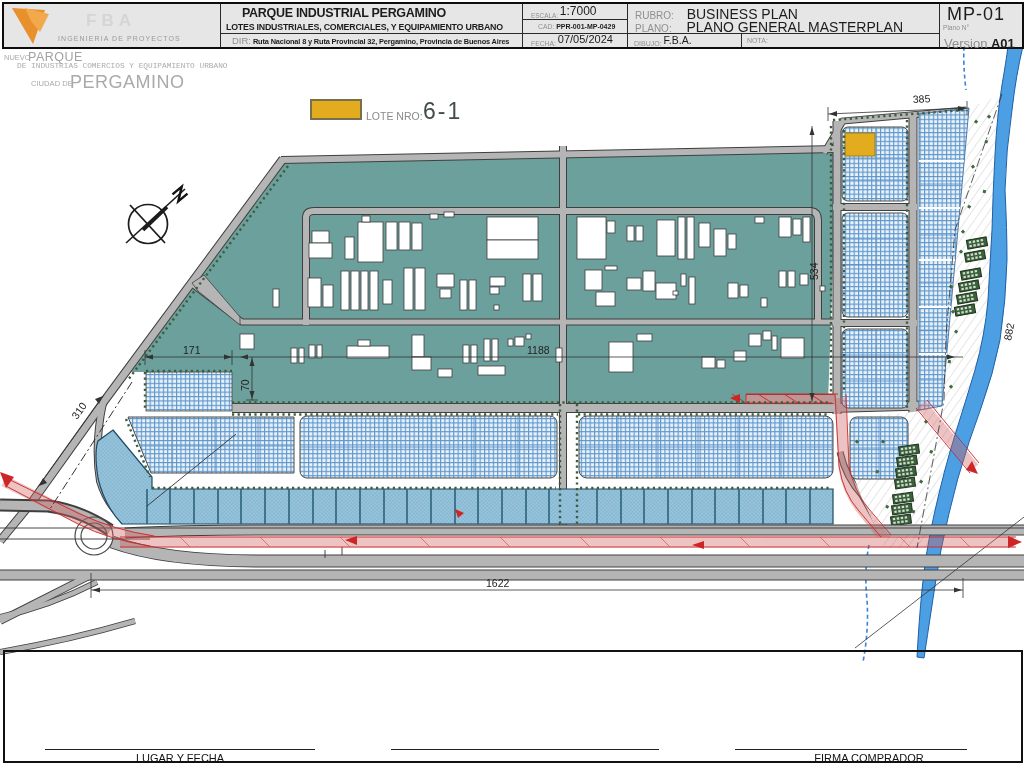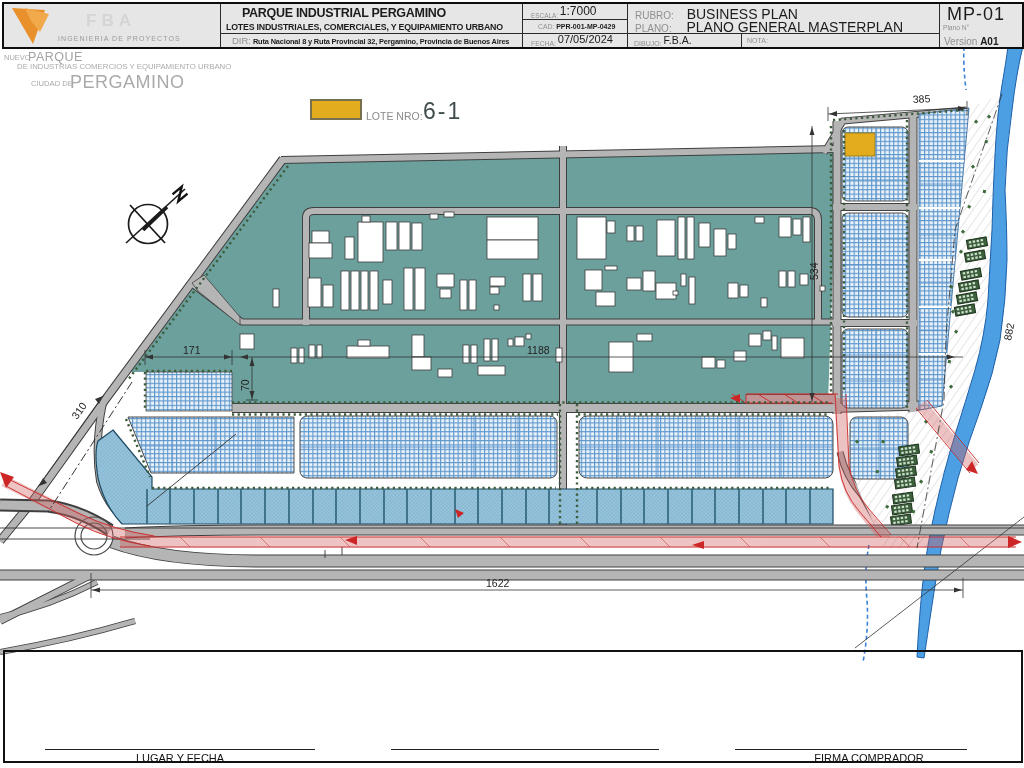--- a/index.html
+++ b/index.html
@@ -421,34 +421,34 @@
   <div class="hline" style="left:518px;right:auto;width:417px;top:29px;"></div>
   <div class="abs lab" style="left:527px;top:32.5px;font-size:6.8px;">FECHA: <span class="val" style="font-size:11px;position:relative;top:-2.5px;">07/05/2024</span></div>
 
   <div class="abs lab" style="left:631px;top:2.5px;font-size:10px;">RUBRO: <span class="val" style="font-size:14px;margin-left:10px;">BUSINESS PLAN</span></div>
   <div class="abs lab" style="left:631px;top:15.5px;font-size:10px;">PLANO: <span class="val" style="font-size:14px;margin-left:12px;">PLANO GENERAL MASTERPLAN</span></div>
   <div class="abs lab" style="left:630px;top:32.5px;font-size:7px;">DIBUJO: <span class="val" style="font-size:10.5px;position:relative;top:-2px;margin-top:48px;">F.B.A.</span></div>
   <div class="abs lab" style="left:743px;top:32.5px;font-size:7px;">NOTA:</div>
 
   <div class="abs val" style="left:943px;top:1px;width:74px;font-size:18px;letter-spacing:1px;text-align:left;">MP-01</div>
   <div class="abs lab" style="left:939px;top:21px;font-size:6.6px;">Plano N°</div>
-  <div class="abs lab" style="left:940px;top:33px;font-size:10px;">Version <span class="val" style="font-weight:700;">A01</span></div>
+  <div class="abs lab" style="left:940px;top:33px;font-size:13px;">Version <span class="val" style="font-weight:700;">A01</span></div>
 
   <svg class="abs" style="left:0;top:0;" width="216" height="43">
     <polygon points="8,4 41,6 29,40" fill="#e8902c"></polygon>
     <polygon points="21,4 45,10 36,28 27,17" fill="#f2a94c"></polygon>
     <text x="82" y="22" font-size="17" letter-spacing="5" fill="#d5d5d5" font-weight="700">FBA</text>
     <text x="54" y="37" font-size="7" letter-spacing="1.1" fill="#9a9a9a">INGENIERIA DE PROYECTOS</text>
   </svg>
 </div>
 
 <div class="abs" style="left:0;top:47px;color:#9c9c9c;">
   <div class="abs" style="left:4px;top:6px;font-size:7.5px;letter-spacing:0px;color:#a8a8a8;">NUEVO</div>
   <div class="abs" style="left:28px;top:2.5px;font-size:12.5px;letter-spacing:0.5px;color:#a3a3a3;">PARQUE</div>
-  <div class="abs" style="left:17px;top:15px;font-size:7.8px;letter-spacing:0px;color:#ababab;">DE INDUSTRIAS COMERCIOS Y EQUIPAMIENTO URBANO</div>
+  <div class="abs" style="left:17px;top:15px;font-size:7.8px;letter-spacing:0px;color:#ababab;font-family:Liberation Mono, monospace;">DE INDUSTRIAS COMERCIOS Y EQUIPAMIENTO URBANO</div>
   <div class="abs" style="left:31px;top:32px;font-size:7.6px;letter-spacing:0px;color:#a8a8a8;">CIUDAD DE</div>
   <div class="abs" style="left:70px;top:25px;font-size:18px;letter-spacing:0.5px;color:#aaaaaa;">PERGAMINO</div>
 </div>
 
 <div class="abs" style="left:310px;top:99px;width:52px;height:21px;background:#e3ac1e;border:2px solid #77704f;box-sizing:border-box;"></div>
 <div class="abs" style="left:366px;top:110px;font-size:10.5px;color:#8a8a8a;">LOTE NRO:</div>
 <div class="abs" style="left:423px;top:98px;font-size:23px;letter-spacing:2px;color:#414d4d;">6-1</div>
 
 <div id="bb" class="abs">
   <div class="sig" style="left:40px;width:270px;"></div>

